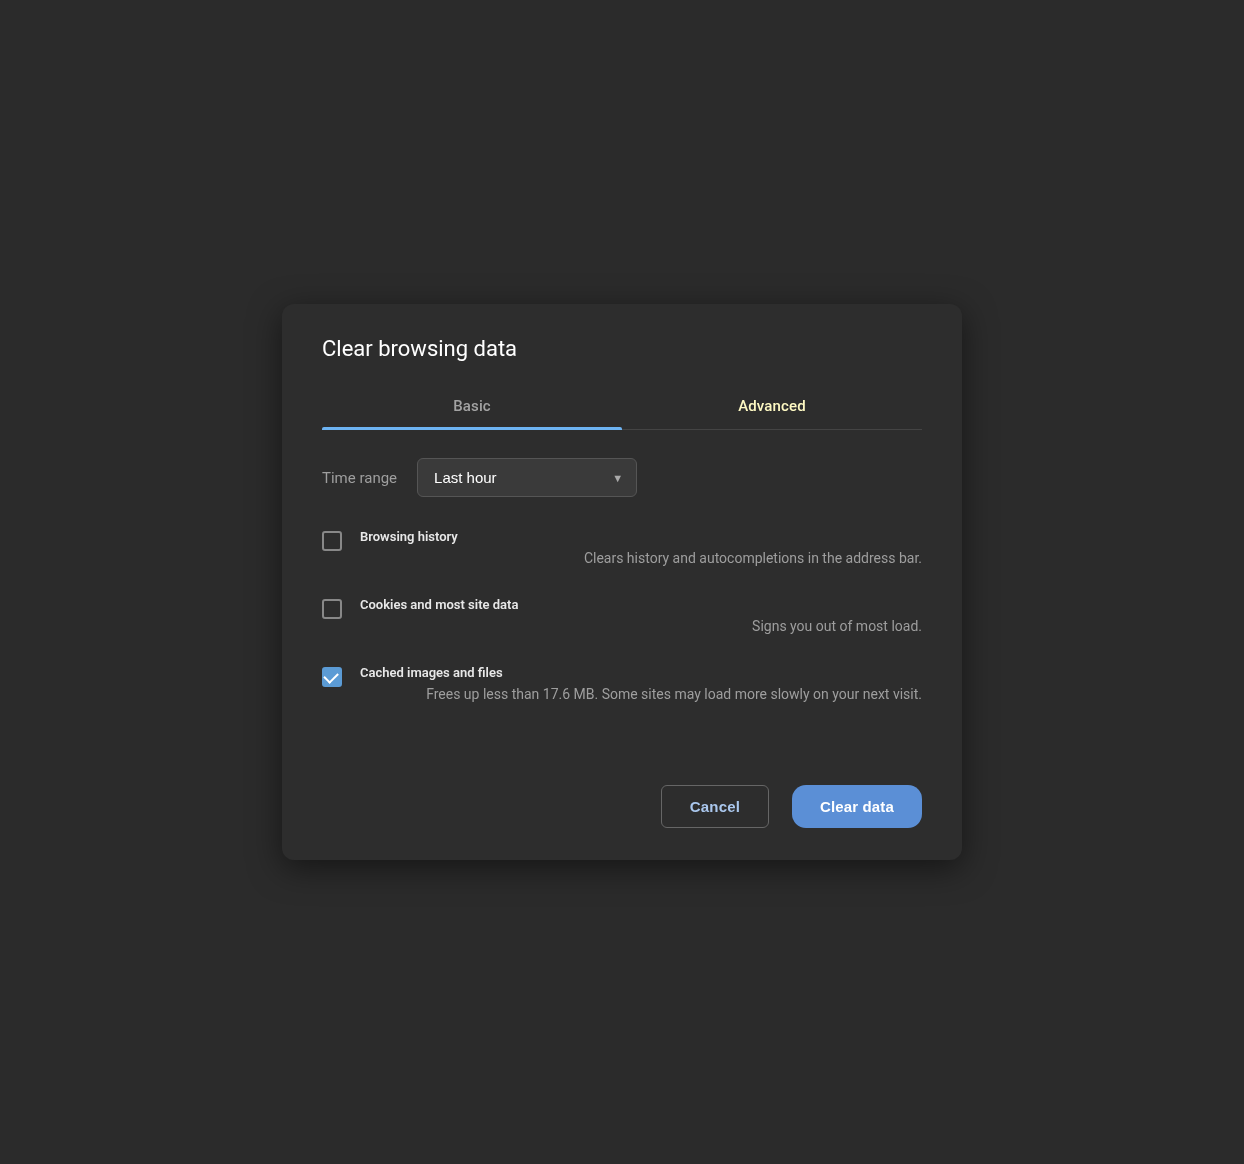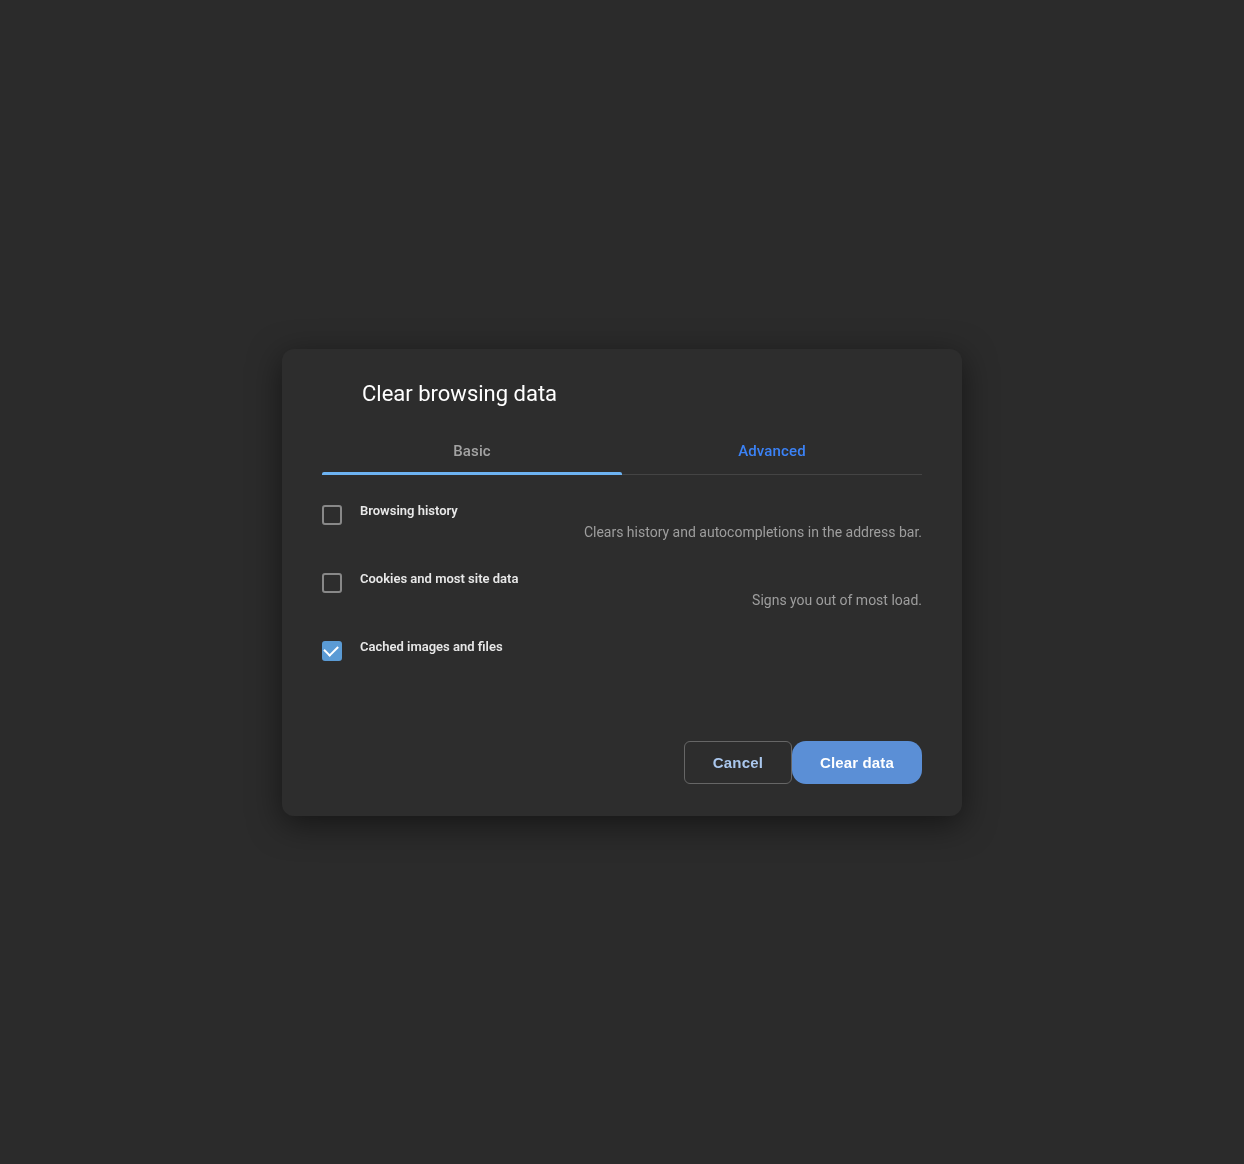--- a/index.html
+++ b/index.html
@@ -25,38 +25,37 @@
       padding: 32px 40px 32px 40px;
       box-shadow: 0 8px 32px rgba(0,0,0,0.5);
       position: relative;
     }
 
     .dialog-title {
       color: #ffffff;
       font-size: 22px;
       font-weight: 400;
       margin-bottom: 24px;
-      margin-left: 40px;
     }
 
     .tabs {
       display: flex;
       border-bottom: 1px solid #444;
       margin-bottom: 28px;
     }
 
     .tab {
       flex: 1;
       text-align: center;
       padding: 12px 0 14px 0;
       font-size: 15px;
       font-weight: 500;
       cursor: pointer;
       position: relative;
-      color: #3b82f6;
+      color: #fef9c3;
       letter-spacing: 0.01em;
     }
 
     .tab.active {
       color: #a3a3a3;
     }
 
     .tab.active::after {
       content: '';
       position: absolute;
@@ -169,21 +168,21 @@
     .checkbox-desc {
       color: #9e9e9e;
       font-size: 14px;
       line-height: 1.5;
       text-align: right;
     }
 
     .dialog-footer {
       display: flex;
       justify-content: flex-end;
-      gap: 0;
+      gap: 23px;
       margin-top: 80px;
     }
 
     .btn-cancel {
       background: transparent;
       border: 1px solid #666;
       border-radius: 6px;
       color: #aac7ed;
       font-size: 15px;
       font-weight: 600;
@@ -212,20 +211,32 @@
 
   <div class="tabs">
     <div class="tab active">
       <span>Basic</span>
     </div>
     <div class="tab">
       <span>Advanced</span>
     </div>
   </div>
 
+  <div class="time-range-row">
+    <span class="time-range-label">Time range</span>
+    <div class="select-wrapper">
+      <select class="time-range-select">
+        <option>Last hour</option>
+        <option>Last 24 hours</option>
+        <option>Last 7 days</option>
+        <option>Last 4 weeks</option>
+        <option>All time</option>
+      </select>
+    </div>
+  </div>
 
   <div class="checkbox-item">
     <div class="checkbox-wrapper">
       <div class="custom-checkbox"></div>
     </div>
     <div class="checkbox-content">
       <div class="checkbox-title">Browsing history</div>
       <div class="checkbox-desc">Clears history and autocompletions in the address bar.</div>
     </div>
   </div>
@@ -239,20 +250,21 @@
       <div class="checkbox-desc">Signs you out of most load.</div>
     </div>
   </div>
 
   <div class="checkbox-item">
     <div class="checkbox-wrapper">
       <div class="custom-checkbox checked"></div>
     </div>
     <div class="checkbox-content">
       <div class="checkbox-title">Cached images and files</div>
+      <div class="checkbox-desc">Frees up less than 17.6 MB. Some sites may load more slowly on your next visit.</div>
     </div>
   </div>
 
   <div class="dialog-footer">
     <button class="btn-cancel">Cancel</button>
     <button class="btn-clear">Clear data</button>
   </div>
 </div>
 
 </body></html>

